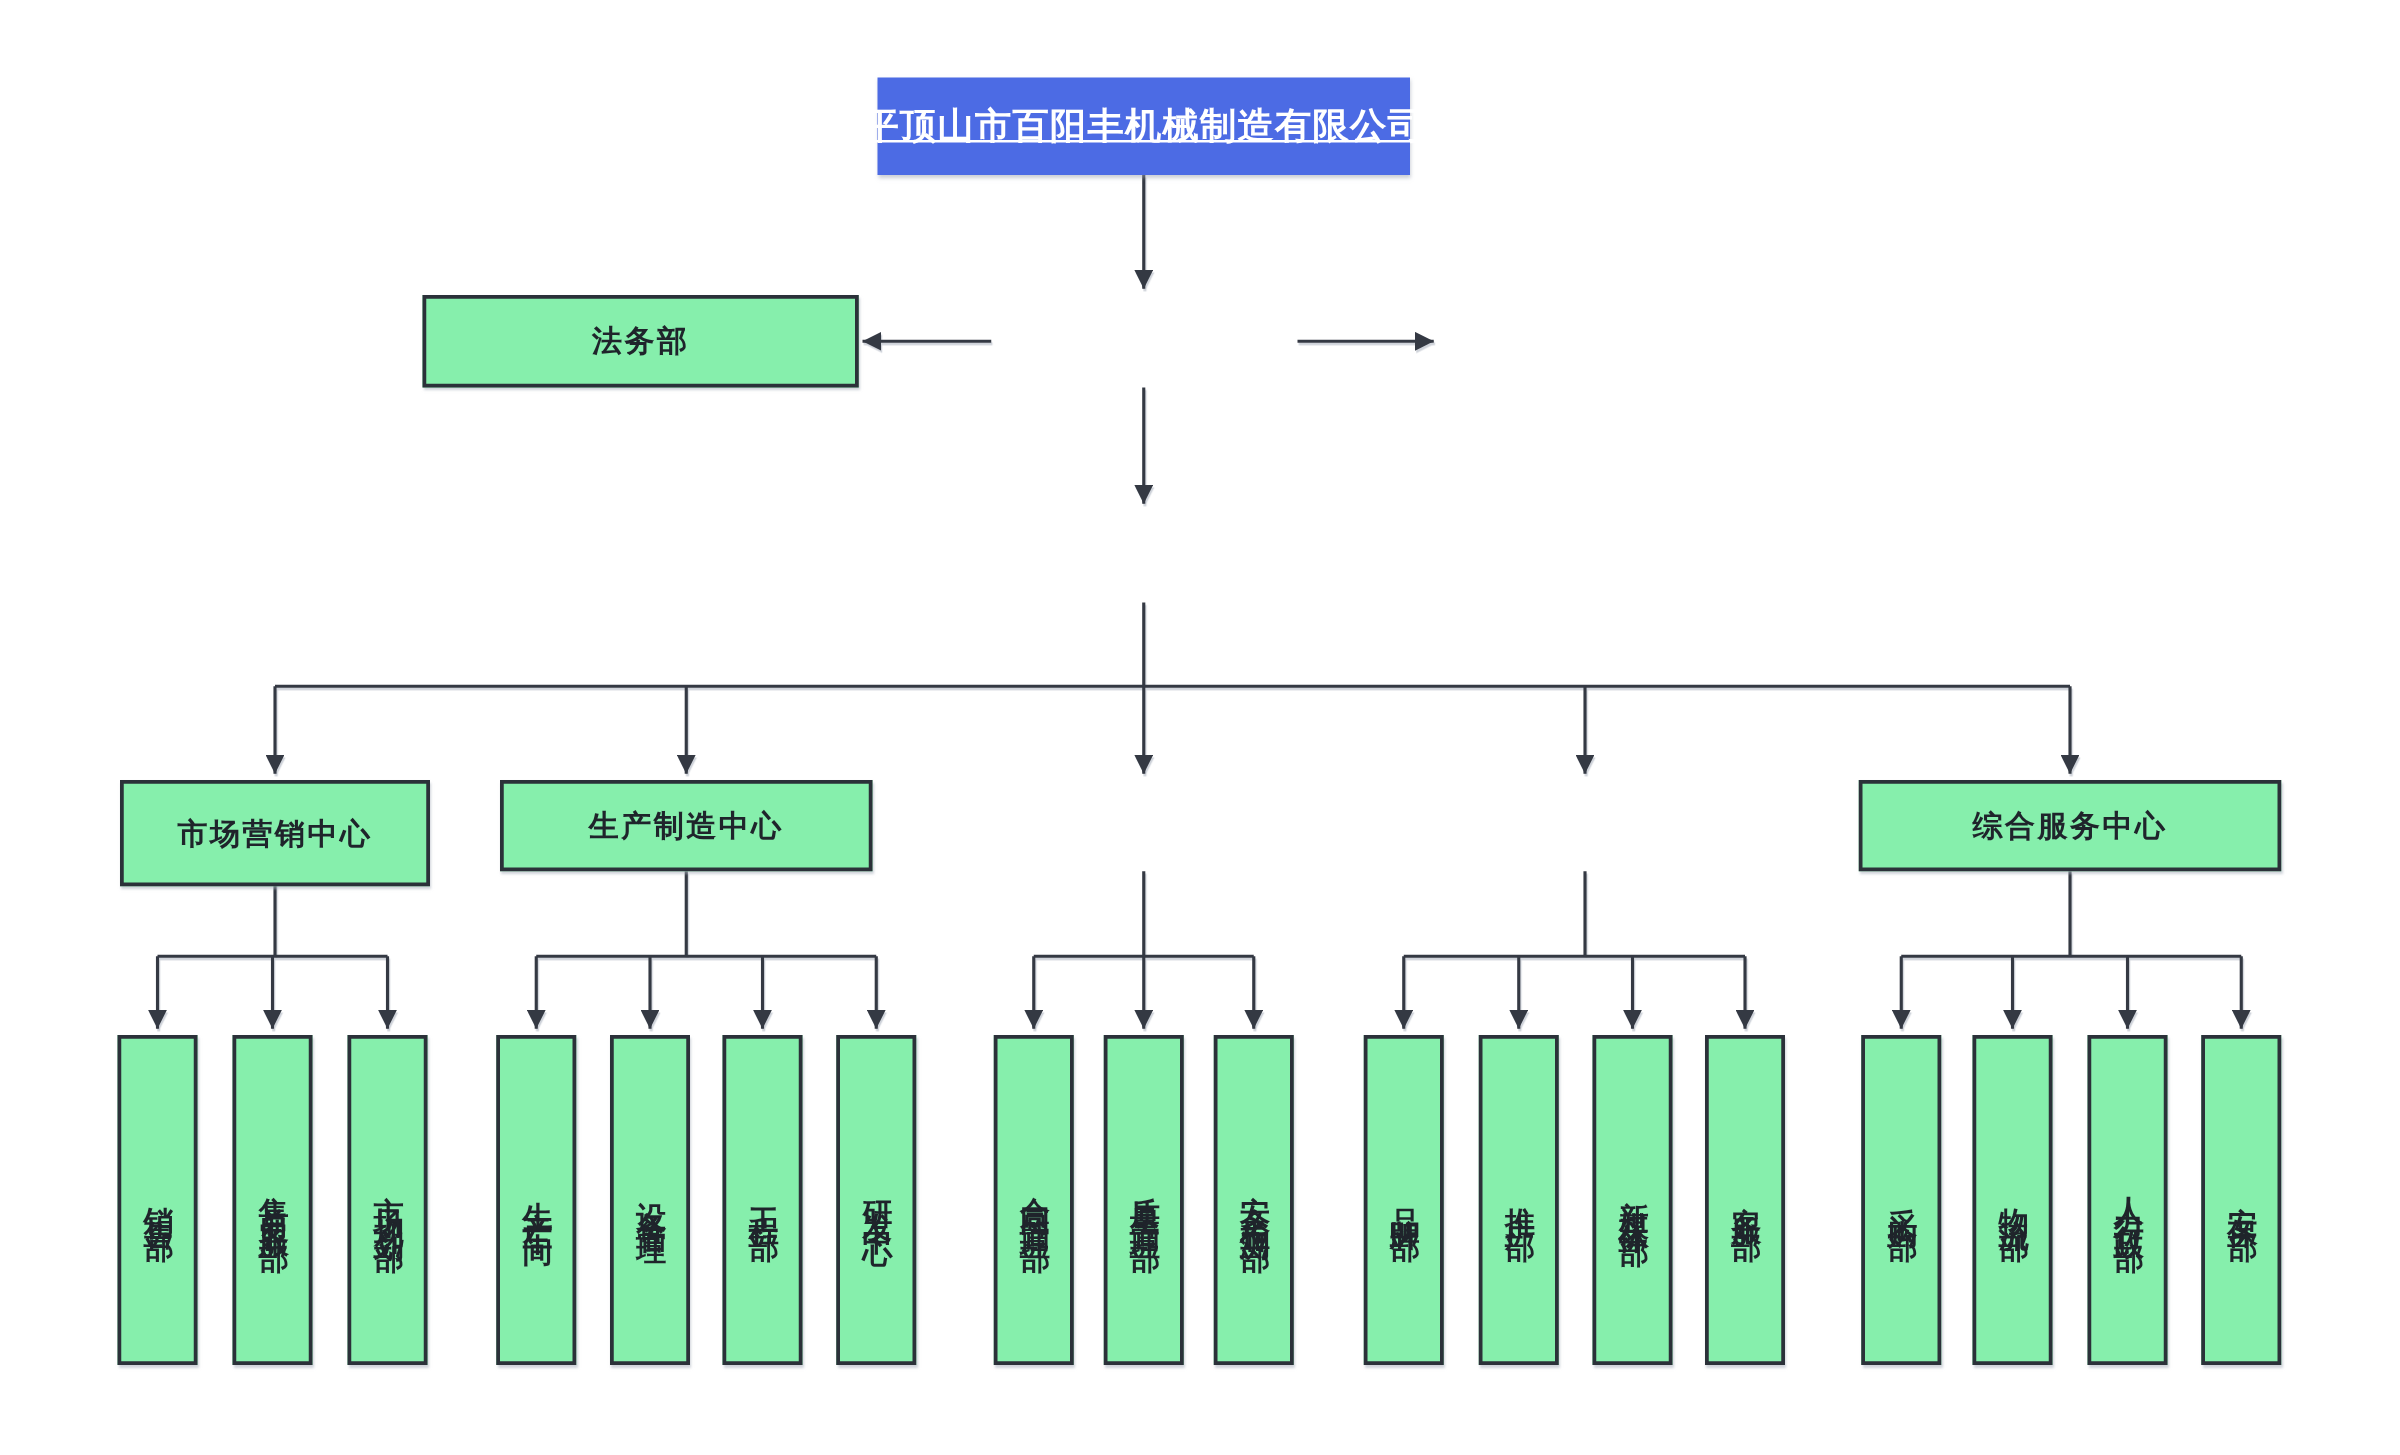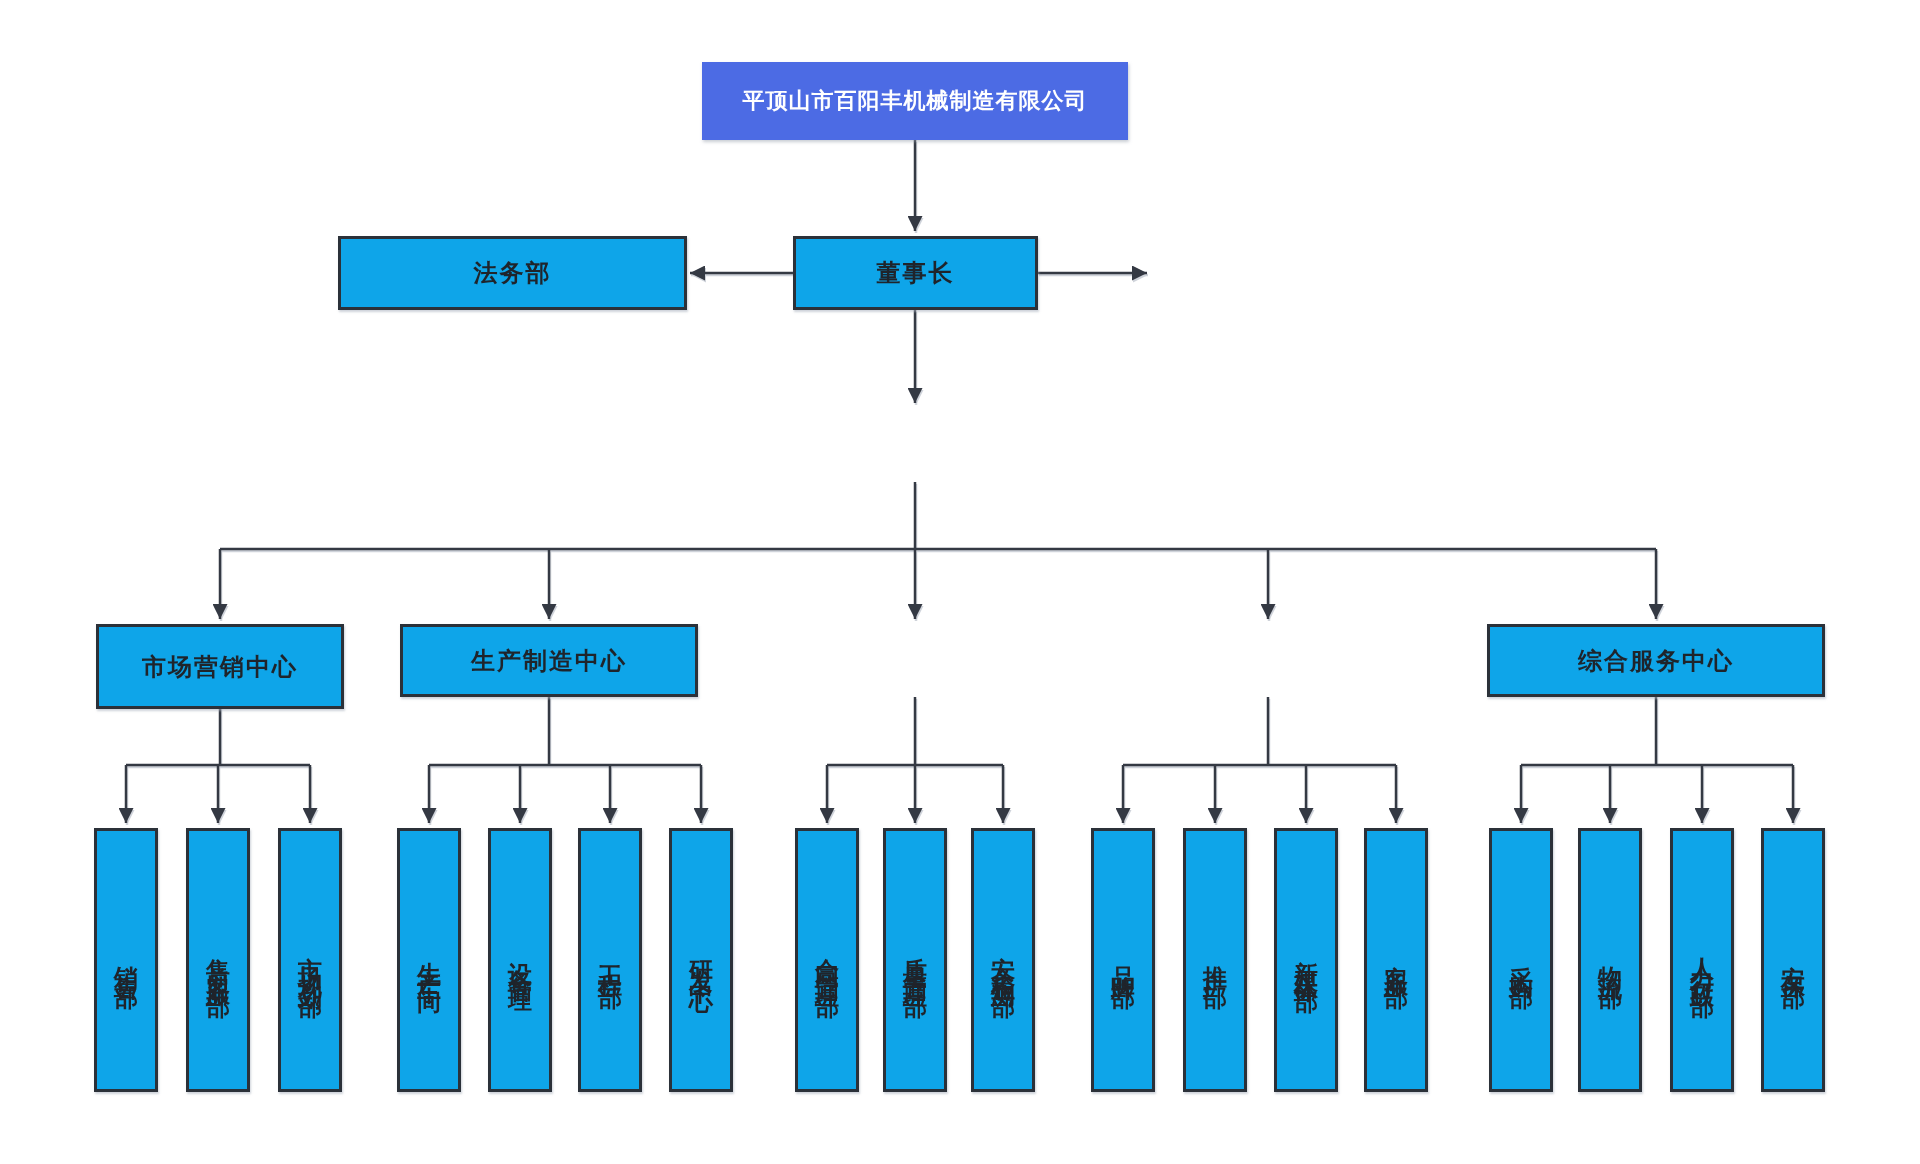--- a/index.html
+++ b/index.html
@@ -10,29 +10,30 @@
   }
   #canvas{position:absolute;inset:0;}
   svg.wires{position:absolute;left:0;top:0;filter:drop-shadow(1px 2px 0.5px rgba(168,175,188,.55));}
   svg.wires line, svg.wires path.rail{
     stroke:var(--line,#343943);stroke-width:2.5;fill:none;
   }
   svg.wires marker path{fill:var(--line,#343943);}
   .node{
     position:absolute;box-sizing:border-box;
     display:flex;align-items:center;justify-content:center;
-    background:#0ea5e9;border:3px solid var(--box-border,#2b3139);
+    background:#86efac;border:3px solid var(--box-border,#2b3139);
     color:var(--text,#1f242b);font-weight:700;font-size:24px;letter-spacing:2px;
     box-shadow:1px 2px 2px rgba(168,175,188,.55);
     white-space:nowrap;
   }
   .node.root{
     background:var(--root-bg,#4c6be4);color:var(--root-text,#ffffff);
-    border:none;font-size:22px;letter-spacing:1px;
+    border:none;font-size:29px;letter-spacing:1px;
     box-shadow:1px 2px 3px rgba(150,158,172,.5);
+    text-decoration:underline;
   }
   .node.dept{letter-spacing:0;}
   .vtext{
     writing-mode:vertical-lr;text-orientation:upright;
     letter-spacing:9px;line-height:1;font-size:24px;
   }
 </style>
 </head>
 <body>
 
@@ -80,23 +81,20 @@
     <line x1="1702" y1="765" x2="1702" y2="823" marker-end="url(#arrow)"></line>
     <line x1="1793" y1="765" x2="1793" y2="823" marker-end="url(#arrow)"></line>
   </svg>
 
   <div class="node root" style="left:702px;top:62px;width:426px;height:78px">
     <span>平顶山市百阳丰机械制造有限公司</span>
   </div>
 
   <div class="node" style="left:338px;top:236px;width:349px;height:74px">
     <span>法务部</span>
-  </div>
-  <div class="node" style="left:793px;top:236px;width:245px;height:74px">
-    <span>董事长</span>
   </div>
 
 
   <div class="node" style="left:96px;top:624px;width:248px;height:85px">
     <span>市场营销中心</span>
   </div>
   <div class="node" style="left:400px;top:624px;width:298px;height:73px">
     <span>生产制造中心</span>
   </div>
   <div class="node" style="left:1487px;top:624px;width:338px;height:73px">

